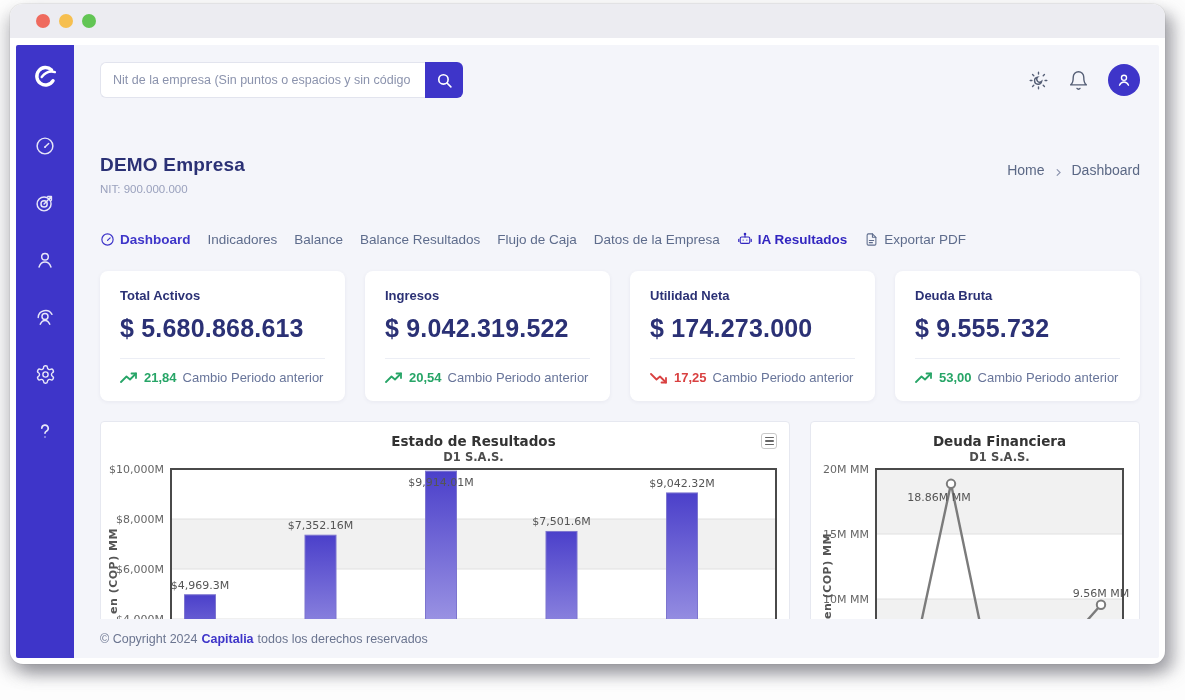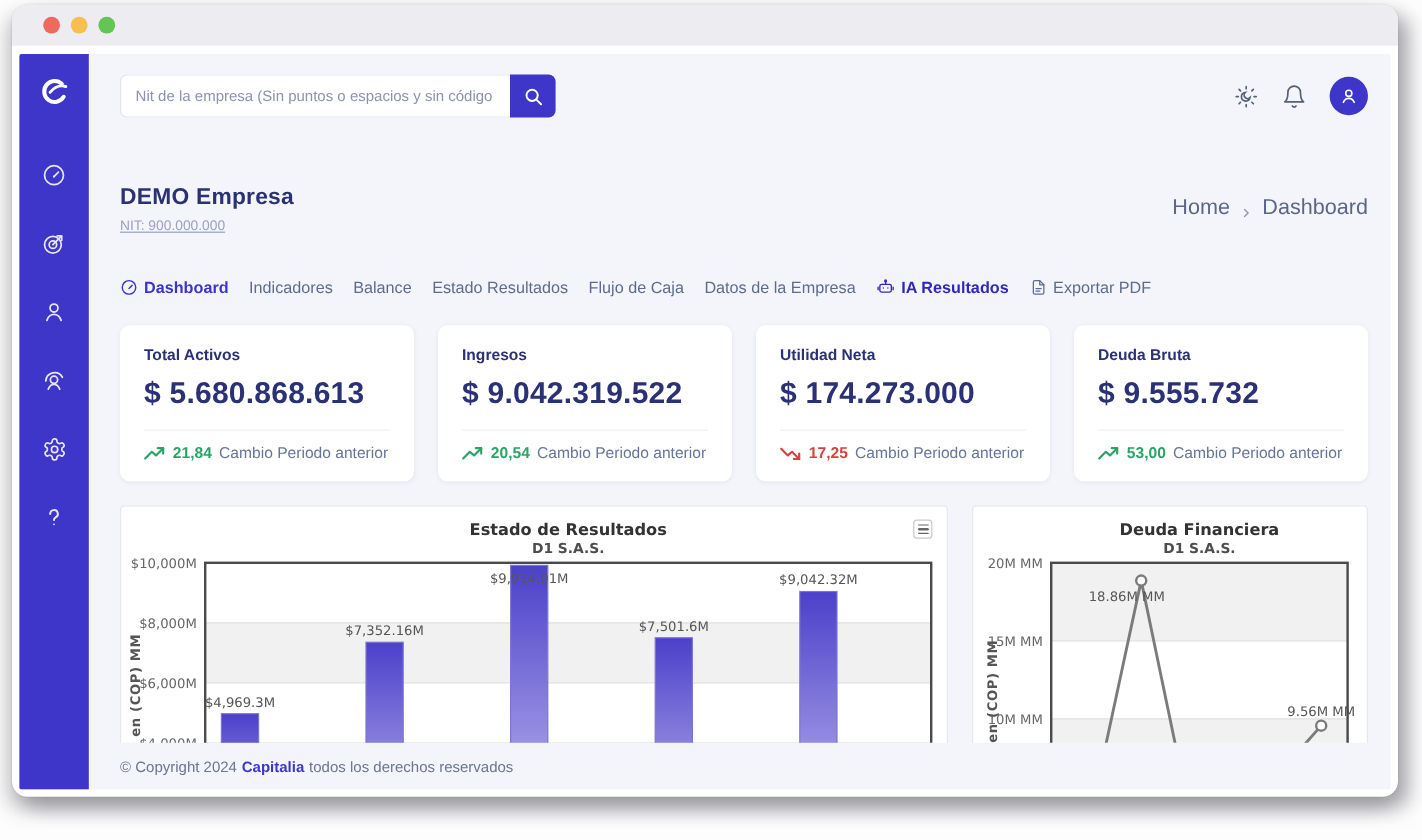--- a/index.html
+++ b/index.html
@@ -21,22 +21,22 @@
   .searchbox{ display:flex; height:36px; }
   .searchbox input{ width:325px; height:36px; border:1px solid #e2e4ee; border-right:none; border-radius:6px 0 0 6px;
       padding:0 12px; font-size:12.5px; color:#3a4163; background:#fff; outline:none; font-family:inherit;}
   .searchbox input::placeholder{ color:#8b93ad; }
   .search-btn{ width:38px; height:36px; background:var(--accent); border:none; border-radius:0 6px 6px 0; display:flex; align-items:center; justify-content:center; cursor:pointer;}
   .topbar-right{ margin-left:auto; display:flex; align-items:center; gap:19px;}
   .icon-btn{ background:none; border:none; cursor:pointer; display:flex; align-items:center; justify-content:center;}
   .avatar{ width:32px; height:32px; border-radius:50%; background:var(--accent); display:flex; align-items:center; justify-content:center; border:none; cursor:pointer;}
   .page-head{ margin-top:56px; display:flex; align-items:flex-start;}
   .page-head h1{ font-size:19px; font-weight:700; color:var(--navy); letter-spacing:.2px;}
-  .nit{ margin-top:7px; font-size:11.5px; color:#9aa1bd;text-decoration:underline; }
-  .breadcrumb{ margin-left:auto; margin-top:8px; display:flex; align-items:flex-end; gap:8px; font-size:18px; color:#5b6885;}
+  .nit{ margin-top:7px; font-size:11.5px; color:#9aa1bd; }
+  .breadcrumb{ margin-left:auto; margin-top:8px; display:flex; align-items:flex-end; gap:8px; font-size:14px; color:#5b6885;}
   .breadcrumb .bc-home{ cursor:pointer; }
   .tabs{ margin-top:36px; display:flex; gap:17px; align-items:center; font-size:13.5px; color:#5e6c8c; white-space:nowrap;}
   .tab{ text-decoration:none; color:inherit; cursor:pointer; display:inline-flex; align-items:center; gap:5px;}
   .tab.active{ color:var(--accent); font-weight:700;}
   .tab.accent{ color:#3226c0; font-weight:700;}
   
   .kpi-row{ margin-top:24px; display:flex; gap:20px;}
   .kpi{ width:290px; height:130px; background:#fff; border-radius:8px; box-shadow:0 1px 4px rgba(30,35,90,.06); padding:17px 20px 0;}
   .kpi-title{ font-size:13px; font-weight:700; color:var(--navy);}
   .kpi-value{ margin-top:11px; font-size:25px; font-weight:800; color:var(--navy); letter-spacing:.2px;}
@@ -175,21 +175,21 @@
             </svg>
           <span>Dashboard</span>
         </a>
         <a class="tab">
             <span>Indicadores</span>
           </a>
         <a class="tab">
             <span>Balance</span>
           </a>
         <a class="tab">
-            <span>Estado Resultados</span>
+            <span>Balance Resultados</span>
           </a>
         <a class="tab">
             <span>Flujo de Caja</span>
           </a>
         <a class="tab">
             <span>Datos de la Empresa</span>
           </a>
         <a class="tab accent">
           <svg width="16" height="16" viewBox="0 0 24 24" fill="none" stroke="#3226c0" stroke-width="1.7" stroke-linecap="round">
             <rect x="4.8" y="9" width="14.4" height="9.6" rx="2.2"></rect>

